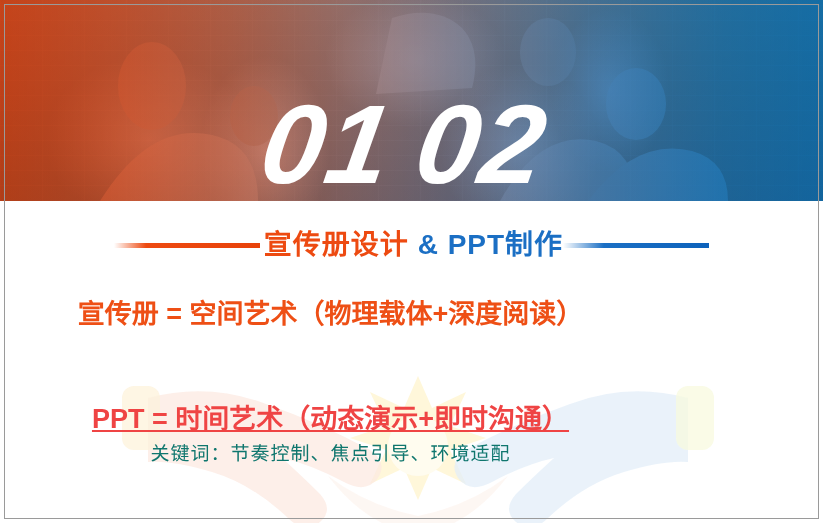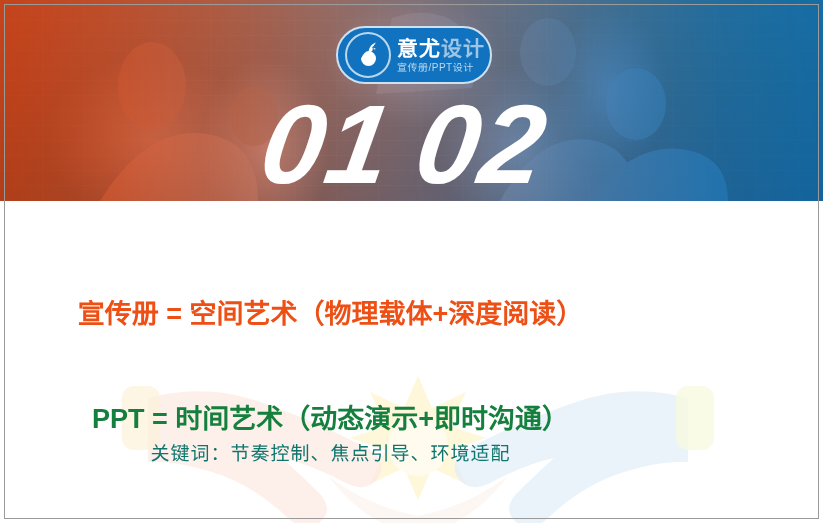--- a/index.html
+++ b/index.html
@@ -230,21 +230,21 @@
   .block-ppt { top: 202px; }
 
   .headline {
     font-size: 27px;
     font-weight: bold;
     letter-spacing: 0px;
     line-height: 1.2;
     white-space: nowrap;
   }
   .headline.orange { color: #ee4f15; }
-  .headline.blue { color: #15803d; }
+  .headline.blue { color: #ef4444; text-decoration: underline; }
 
   .keyword {
     margin-top: 8px;
     font-size: 19px;
     letter-spacing: 1px;
     line-height: 1.2;
     white-space: nowrap;
   }
   .keyword.orange { color: #ef5a22; }
   .keyword.blue { color: #0f766e; }
@@ -272,53 +272,48 @@
     </svg>
 
     <div class="photo-tint"></div>
     <div class="photo-tint2"></div>
 
     <div class="watermark">
       <span>01</span>
       <span>02</span>
     </div>
 
-    <div class="logo">
-      <div class="logo-mark">
-        <svg width="32" height="32" viewBox="0 0 32 32">
-          <path d="M9 19.5 a7.5 7.5 0 0 0 15 0 a7.5 7.5 0 0 0 -7.5 -7.5 q-4 0 -7.5 7.5 z" fill="#ffffff"></path>
-          <path d="M16.5 12.2 q1.5 -6.8 7.5 -8.6 q-2.1 3.6 -4.4 5.1 q2.6 -0.3 4.3 1.2 q-3.4 0.6 -5.1 3.1 z" fill="#ffffff"></path>
-          <circle cx="21.3" cy="10.1" r="0.9" fill="#1173c0"></circle>
-        </svg>
-      </div>
-      <div class="logo-text">
-        <div class="logo-name"><span>意尤</span><span class="dim">设计</span></div>
-        <div class="logo-sub">宣传册/PPT设计</div>
-      </div>
-    </div>
   </div>
 
   <div class="body-area">
 
     <svg class="handshake" viewBox="0 0 680 185">
       <g opacity="0.85">
 
         <path d="M340 20 l14 32 l34 -16 l-16 34 l36 12 l-36 12 l16 34 l-34 -16 l-14 32 l-14 -32 l-34 16 l16 -34 l-36 -12 l36 -12 l-16 -34 l34 16 z" fill="#ffdc5e" opacity="0.9"></path>
         <circle cx="340" cy="90" r="30" fill="#fff3c4"></circle>
 
         <path d="M70 42 q60 -16 118 6 q52 18 104 46 q18 12 8 28 q-12 16 -34 4 q-34 -18 -62 -24 q22 20 38 36 q14 16 0 28 q-16 12 -32 -4 q-36 -34 -76 -46 q-40 -12 -64 -10 z" fill="#f3ab8c" opacity="0.75"></path>
         <rect x="44" y="30" width="38" height="64" rx="12" fill="#f6d07a" opacity="0.8"></rect>
 
         <path d="M610 42 q-60 -16 -118 6 q-52 18 -104 46 q-18 12 -8 28 q12 16 34 4 q34 -18 62 -24 q-22 20 -38 36 q-14 16 0 28 q16 12 32 -4 q36 -34 76 -46 q40 -12 64 -10 z" fill="#92bde6" opacity="0.75"></path>
         <rect x="598" y="30" width="38" height="64" rx="12" fill="#e2ec88" opacity="0.8"></rect>
 
         <path d="M250 120 q40 30 90 40 q50 -10 90 -40 q-40 52 -90 58 q-50 -6 -90 -58 z" fill="#f6c6ab" opacity="0.55"></path>
       </g>
     </svg>
 
+    <div class="title-row">
+      <div class="rule rule-left"></div>
+      <div class="title-text">
+        <span class="t-orange">宣传册设计</span>
+        <span class="t-blue">&amp; PPT制作</span>
+      </div>
+      <div class="rule rule-right"></div>
+    </div>
 
     <div class="block block-brochure">
       <div class="headline orange">宣传册 = 空间艺术（物理载体+深度阅读）</div>
     </div>
 
     <div class="block block-ppt">
       <div class="headline blue">PPT = 时间艺术（动态演示+即时沟通）</div>
       <div class="keyword blue">关键词：节奏控制、焦点引导、环境适配</div>
     </div>
 

